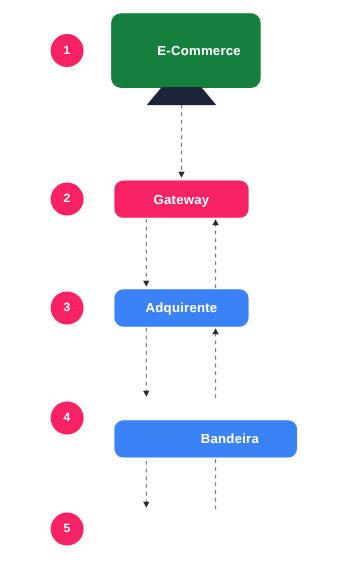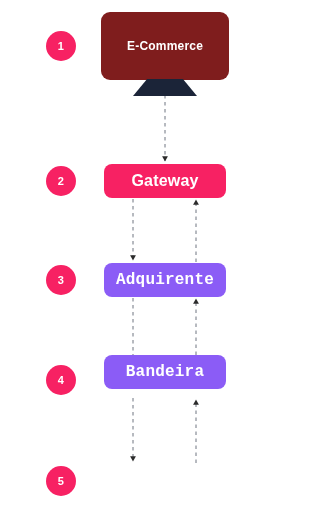--- a/index.html
+++ b/index.html
@@ -46,28 +46,29 @@
     justify-content: center;
     z-index: 3;
     letter-spacing: 0.2px;
   }
 
   
   #node-ecommerce {
     position: absolute;
     left: 101px;
     top: 12px;
-    width: 128px;
+    width: 112px;
     height: 68px;
-    background: #7f1d1d;
+    background: #15803d;
     border-radius: 9px;
     display: flex;
     align-items: center;
     justify-content: center;
     z-index: 2;
+    padding-left: 24px;
   }
   #node-ecommerce .node-label {
     color: #ffffff;
     font-size: 12px;
     font-weight: bold;
     letter-spacing: 0.2px;
   }
   #monitor-stand {
     position: absolute;
     left: 133px;
@@ -86,31 +87,31 @@
     width: 122px;
     height: 34px;
     border-radius: 8px;
     display: flex;
     align-items: center;
     justify-content: center;
     z-index: 2;
   }
   .node-pill .node-label {
     color: #ffffff;
-    font-size: 16px;
+    font-size: 12px;
     font-weight: bold;
     letter-spacing: 0.2px;
     white-space: nowrap;
   }
   .node-pink { background: #F72163; }
-  .node-cyan { background: #8b5cf6; font-family: Liberation Mono, monospace; }
+  .node-cyan { background: #3b82f6; }
 
   #node-gateway      { top: 164px; }
   #node-adquirente   { top: 263px; }
-  #node-bandeira     { top: 355px; }
+  #node-bandeira     { top: 382px; padding-left: 44px; }
   #node-banco        { top: 464px; }
 
   #badge-1 { left: 46px; top: 31px; }
   #badge-2 { left: 46px; top: 166px; }
   #badge-3 { left: 46px; top: 265px; }
   #badge-4 { left: 46px; top: 365px; }
   #badge-5 { left: 46px; top: 466px; }
 </style>
 </head>
 <body>

